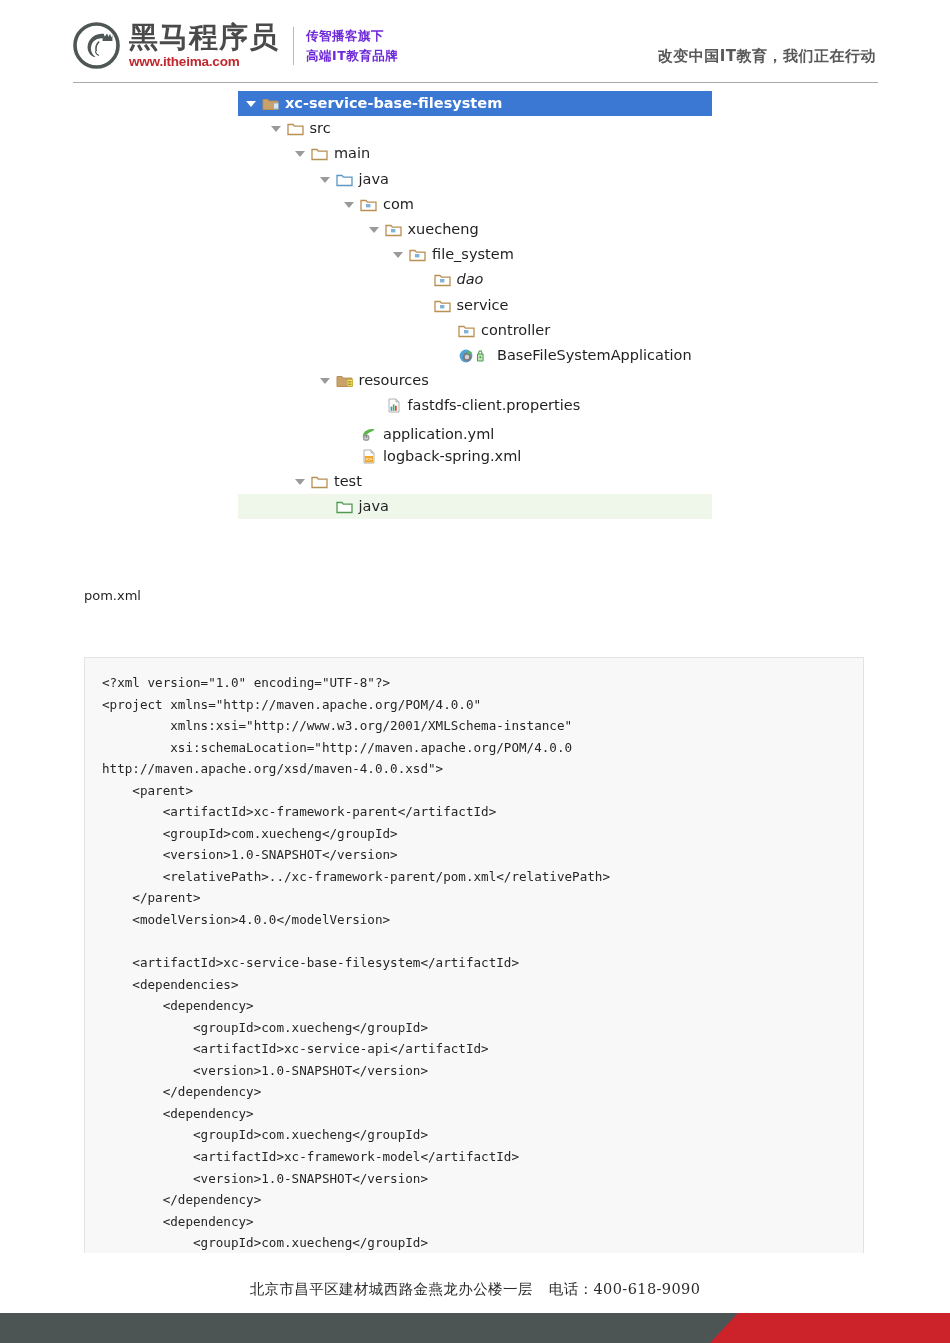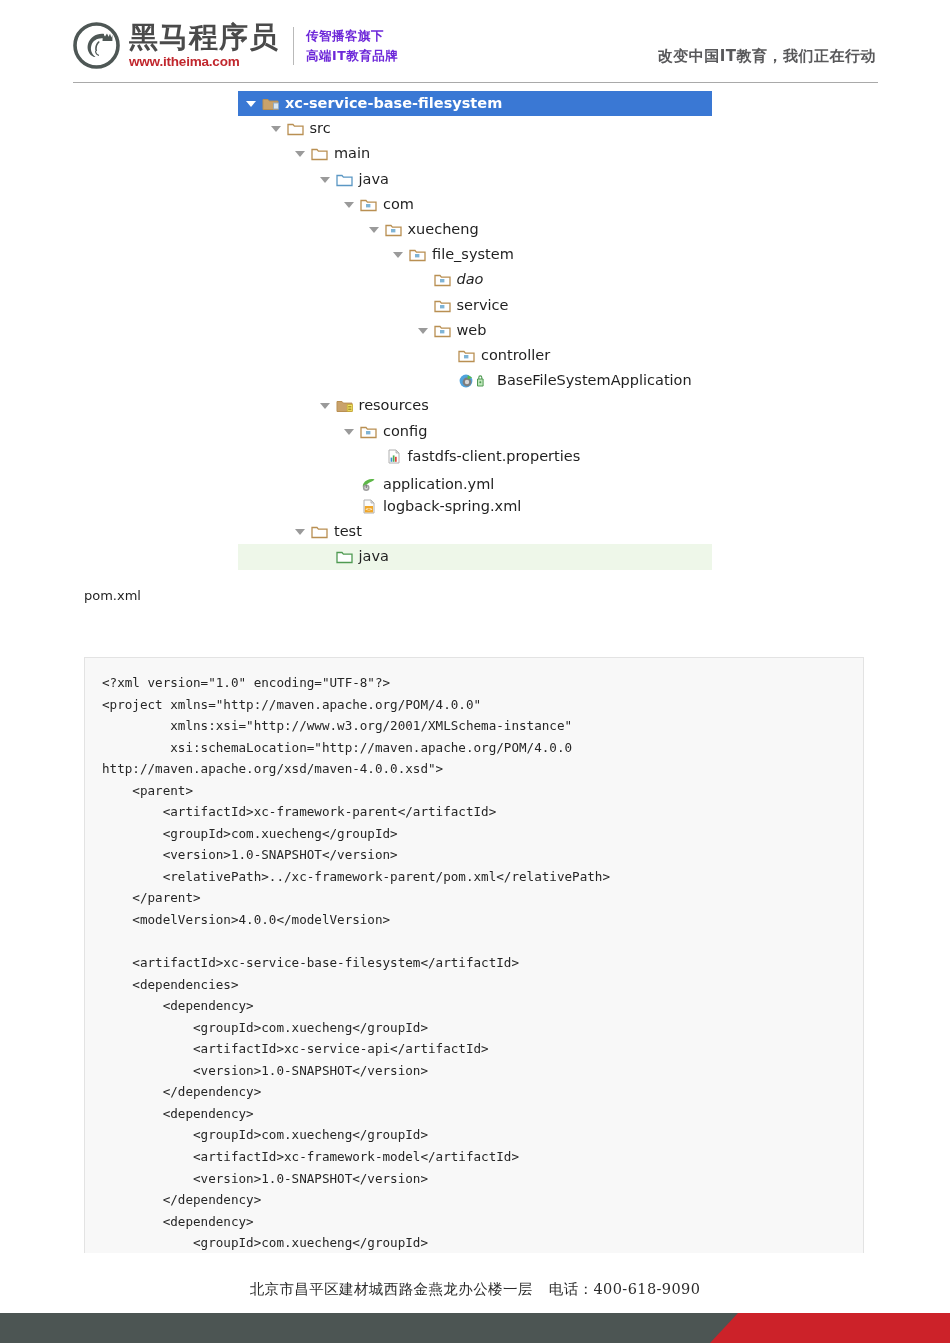--- a/index.html
+++ b/index.html
@@ -355,33 +355,20 @@
           <svg width="18" height="15" viewBox="0 0 18 15">
             <path d="M1 3.5 h5 l1.4 1.6 h8.6 v8.4 h-15 z" fill="#ffffff" stroke="#b98f52" stroke-width="1.3"></path>
             <rect x="6" y="7" width="4.4" height="3.4" fill="#7fb4d6"></rect>
           </svg>
         </span>
         <span class="label">service</span>
       </div>
     </div>
     <div class="tree-row">
       <div class="row-bg"></div>
-      <div class="row-inner" style="margin-left: 416.5px;">
-        <span class="arrow open"></span>
-        <span class="ficon">
-          <svg width="18" height="15" viewBox="0 0 18 15">
-            <path d="M1 3.5 h5 l1.4 1.6 h8.6 v8.4 h-15 z" fill="#ffffff" stroke="#b98f52" stroke-width="1.3"></path>
-            <rect x="6" y="7" width="4.4" height="3.4" fill="#7fb4d6"></rect>
-          </svg>
-        </span>
-        <span class="label">web</span>
-      </div>
-    </div>
-    <div class="tree-row">
-      <div class="row-bg"></div>
       <div class="row-inner" style="margin-left: 441px;">
         <span class="arrow blank"></span>
         <span class="ficon">
           <svg width="18" height="15" viewBox="0 0 18 15">
             <path d="M1 3.5 h5 l1.4 1.6 h8.6 v8.4 h-15 z" fill="#ffffff" stroke="#b98f52" stroke-width="1.3"></path>
             <rect x="6" y="7" width="4.4" height="3.4" fill="#7fb4d6"></rect>
           </svg>
         </span>
         <span class="label">controller</span>
       </div>
@@ -411,33 +398,20 @@
         <span class="ficon">
           <svg width="18" height="15" viewBox="0 0 18 15">
             <path d="M1 3.5 h5 l1.4 1.6 h8.6 v8.4 h-15 z" fill="#c9a26b" stroke="#b98f52" stroke-width="1"></path>
             <rect x="11.2" y="6.6" width="5.2" height="6.6" fill="#f2e36a" stroke="#c9ad32" stroke-width="0.8"></rect>
             <rect x="12.2" y="8" width="3.2" height="0.8" fill="#9b8420"></rect>
             <rect x="12.2" y="9.6" width="3.2" height="0.8" fill="#9b8420"></rect>
             <rect x="12.2" y="11.2" width="3.2" height="0.8" fill="#9b8420"></rect>
           </svg>
         </span>
         <span class="label">resources</span>
-      </div>
-    </div>
-    <div class="tree-row">
-      <div class="row-bg"></div>
-      <div class="row-inner" style="margin-left: 343px;">
-        <span class="arrow open"></span>
-        <span class="ficon">
-          <svg width="18" height="15" viewBox="0 0 18 15">
-            <path d="M1 3.5 h5 l1.4 1.6 h8.6 v8.4 h-15 z" fill="#ffffff" stroke="#b98f52" stroke-width="1.3"></path>
-            <rect x="6" y="7" width="4.4" height="3.4" fill="#7fb4d6"></rect>
-          </svg>
-        </span>
-        <span class="label">config</span>
       </div>
     </div>
     <div class="tree-row">
       <div class="row-bg"></div>
       <div class="row-inner" style="margin-left: 367.5px;">
         <span class="arrow blank"></span>
         <span class="ficon">
           <svg width="18" height="15" viewBox="0 0 18 15">
             <path d="M4 1 h7 l3 3 v10 h-10 z" fill="#ffffff" stroke="#b0b0b0" stroke-width="1"></path>
             <path d="M11 1 v3 h3 z" fill="#dcdcdc" stroke="#b0b0b0" stroke-width="0.8"></path>

